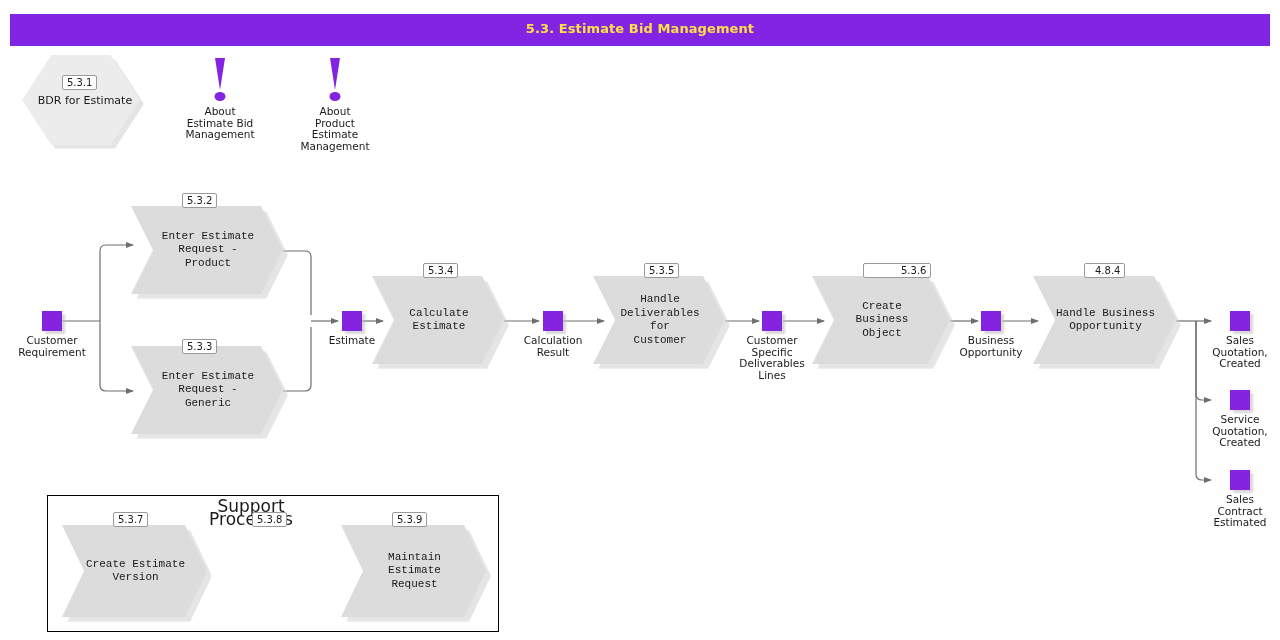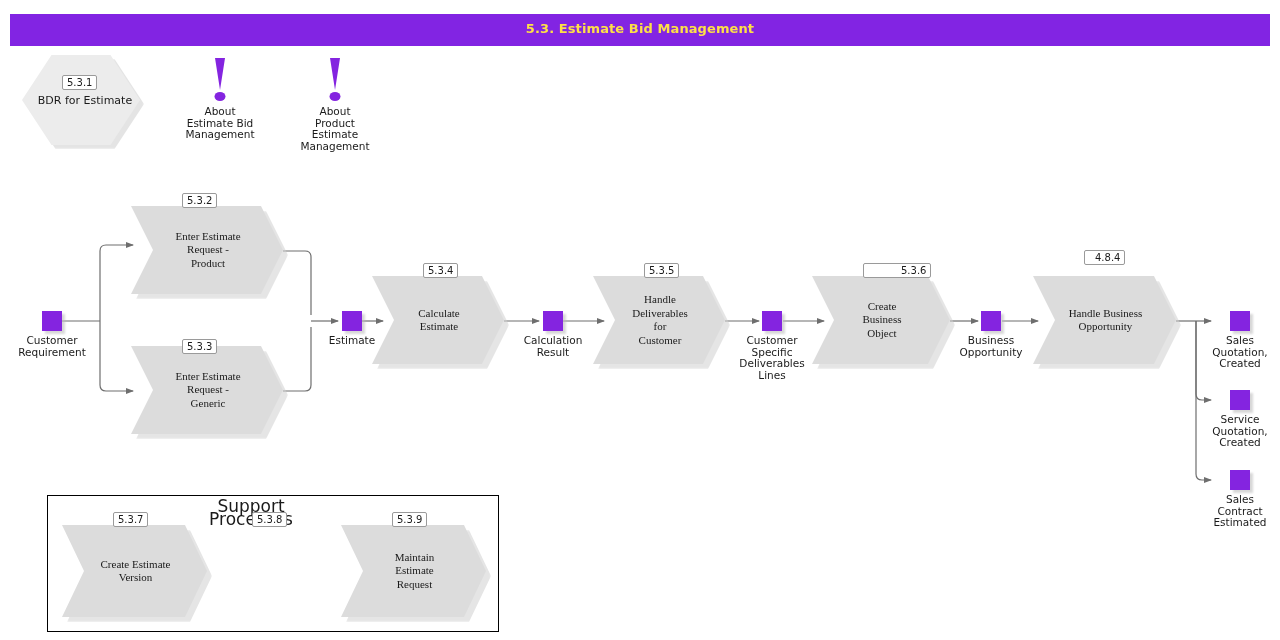--- a/index.html
+++ b/index.html
@@ -117,21 +117,21 @@
     align-items: center;
     justify-content: center;
   }
   .chevlabel {
     font-size: 11px;
     color: #1a1a1a;
     text-align: center;
     line-height: 13.5px;
     padding-left: 12px;
     padding-right: 10px;
-    font-family: Liberation Serif, serif;
+    font-family: Liberation Mono, monospace;
   }
 
   
   .sqwrap { position: absolute; z-index: 5; }
   .sqshadow {
     position: absolute;
     left: 3px; top: 3px;
     width: 20px; height: 20px;
     background: #bdbdbd;
     opacity: .6;
@@ -341,21 +341,21 @@
       <div class="chevlabel">Create<br>Business<br>Object</div>
     </div>
   </div>
 
   <div class="sqwrap" style="left:981px; top:311px; width:20px; height:20px;">
     <div class="sqshadow"></div>
     <div class="sqbody"></div>
     <div class="sqlabel">Business<br>Opportunity</div>
   </div>
 
-  <div class="idbadge" style="left:1084px; top:250px;padding-left:10px;">4.8.4</div>
+  <div class="idbadge" style="left:1084px; top:263px;padding-left:10px;">4.8.4</div>
   <div class="chevwrap" style="left:1033px; top:276px; width:143px; height:88px;">
     <div class="chevshadow"></div>
     <div class="chevbody">
       <div class="chevlabel">Handle Business<br>Opportunity</div>
     </div>
   </div>
 
   <div class="sqwrap" style="left:1230px; top:311px; width:20px; height:20px;">
     <div class="sqshadow"></div>
     <div class="sqbody"></div>

